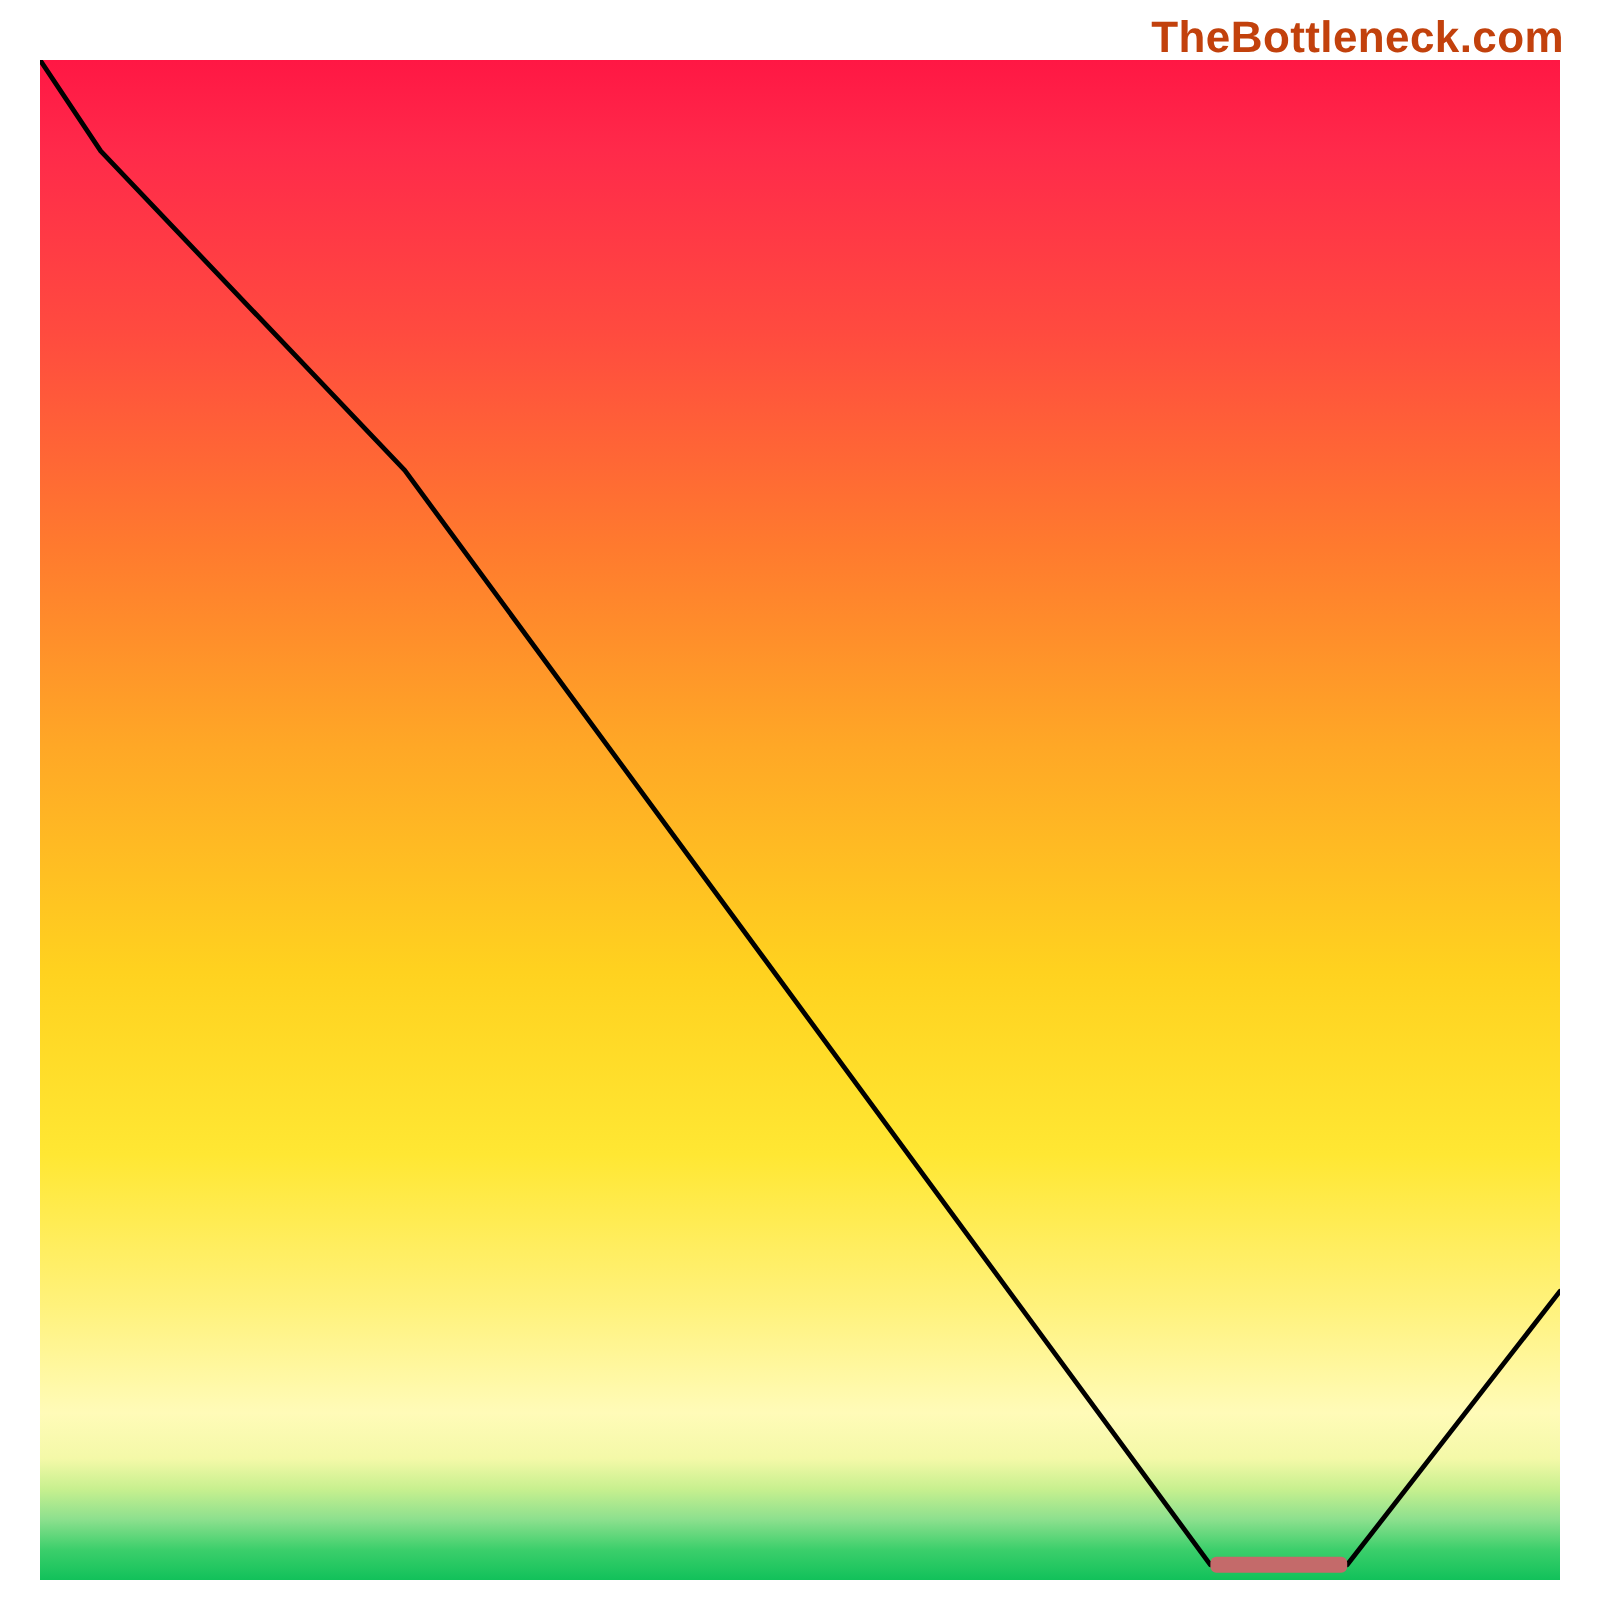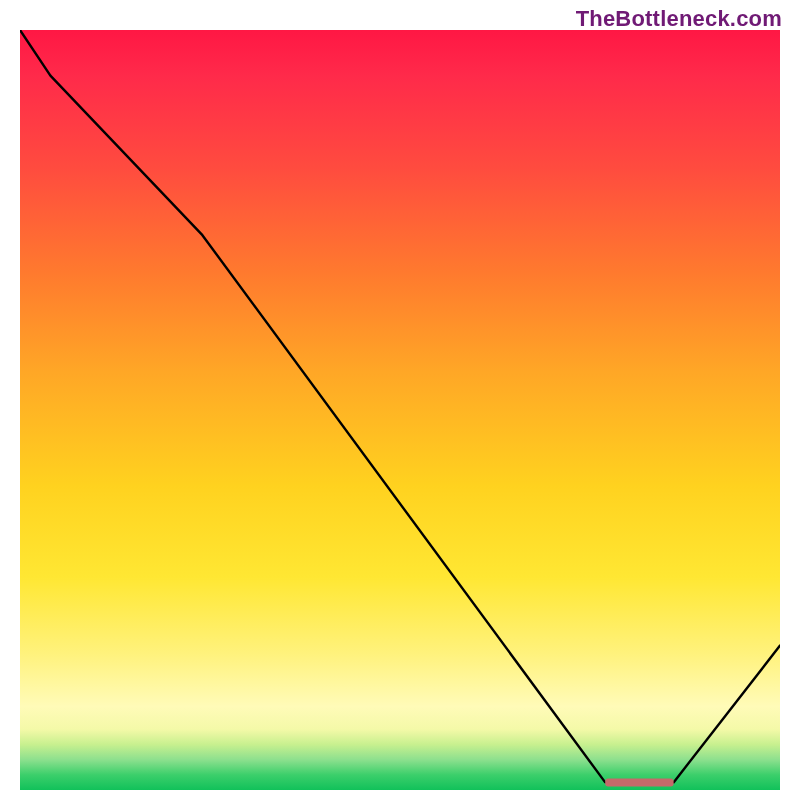--- a/index.html
+++ b/index.html
@@ -10,21 +10,21 @@
     height: 800px;
     background: #fff;
   }
   .watermark {
     position: absolute;
     top: 6px;
     right: 18px;
     font-family: Arial, Helvetica, sans-serif;
     font-size: 22px;
     font-weight: 600;
-    color: #701a75;
+    color: #c2410c;
     letter-spacing: 0.2px;
   }
   .plot {
     position: absolute;
     left: 20px;
     top: 30px;
     width: 760px;
     height: 760px;
     overflow: hidden;
   }

